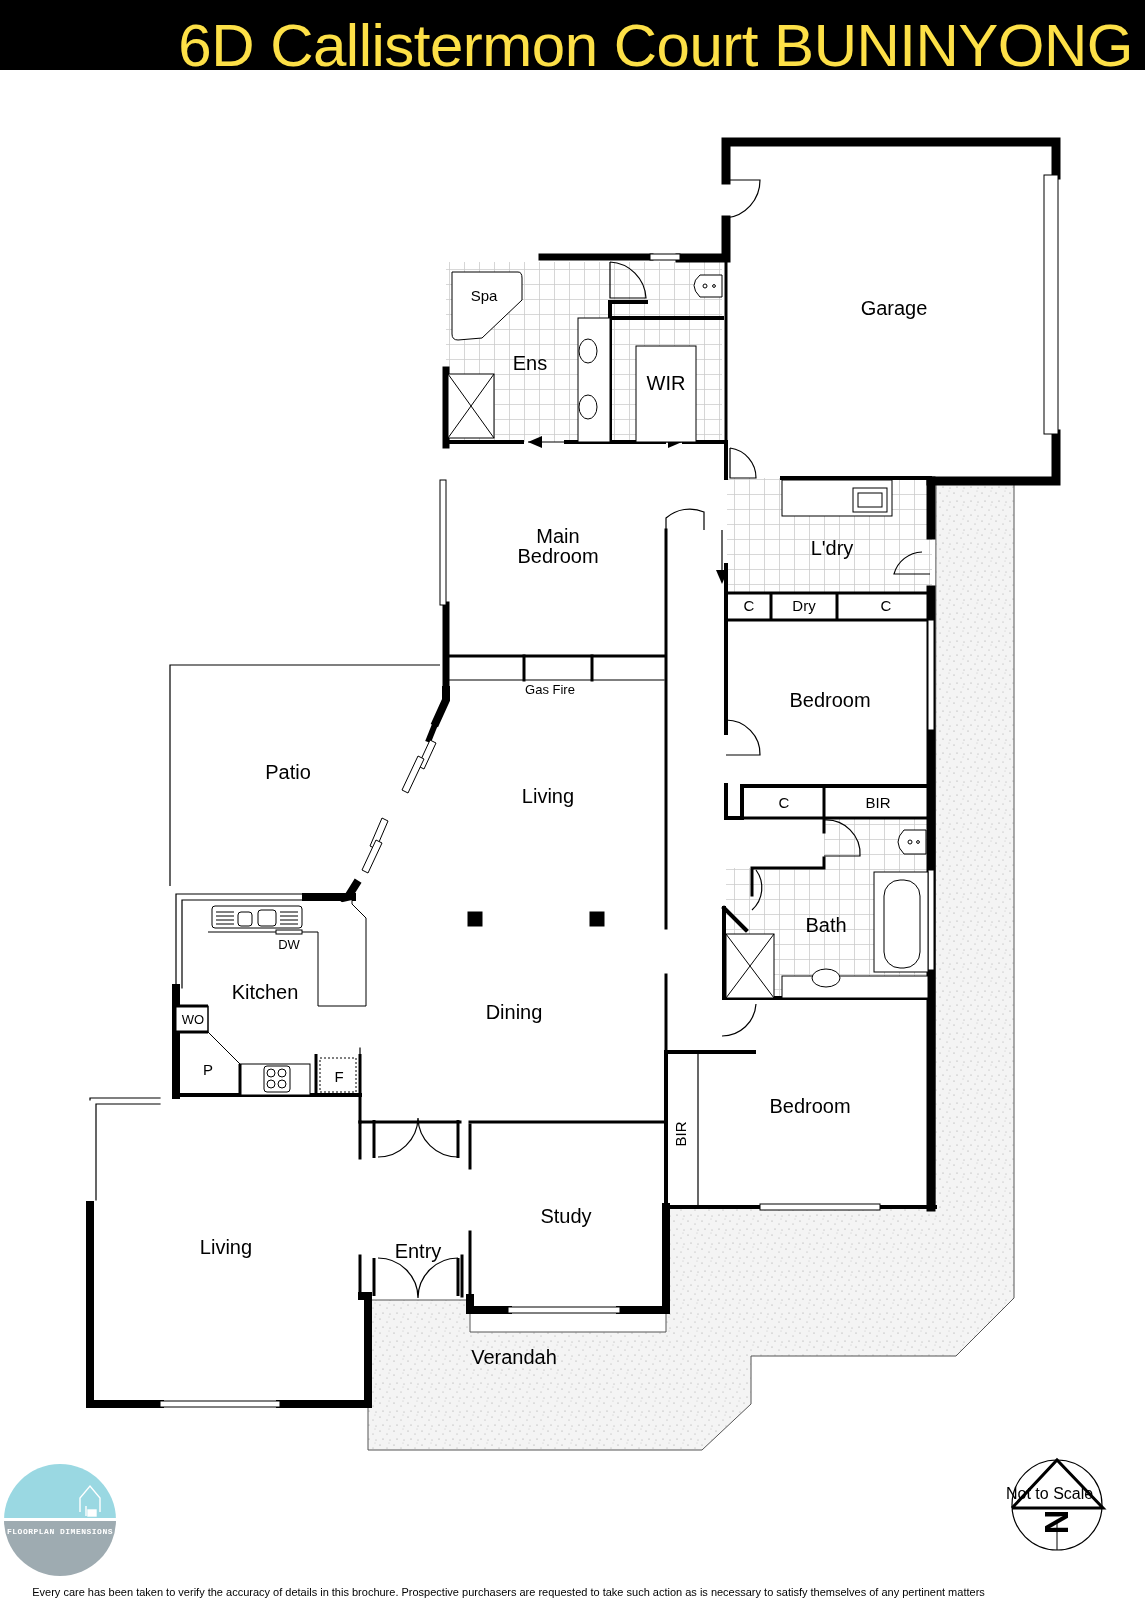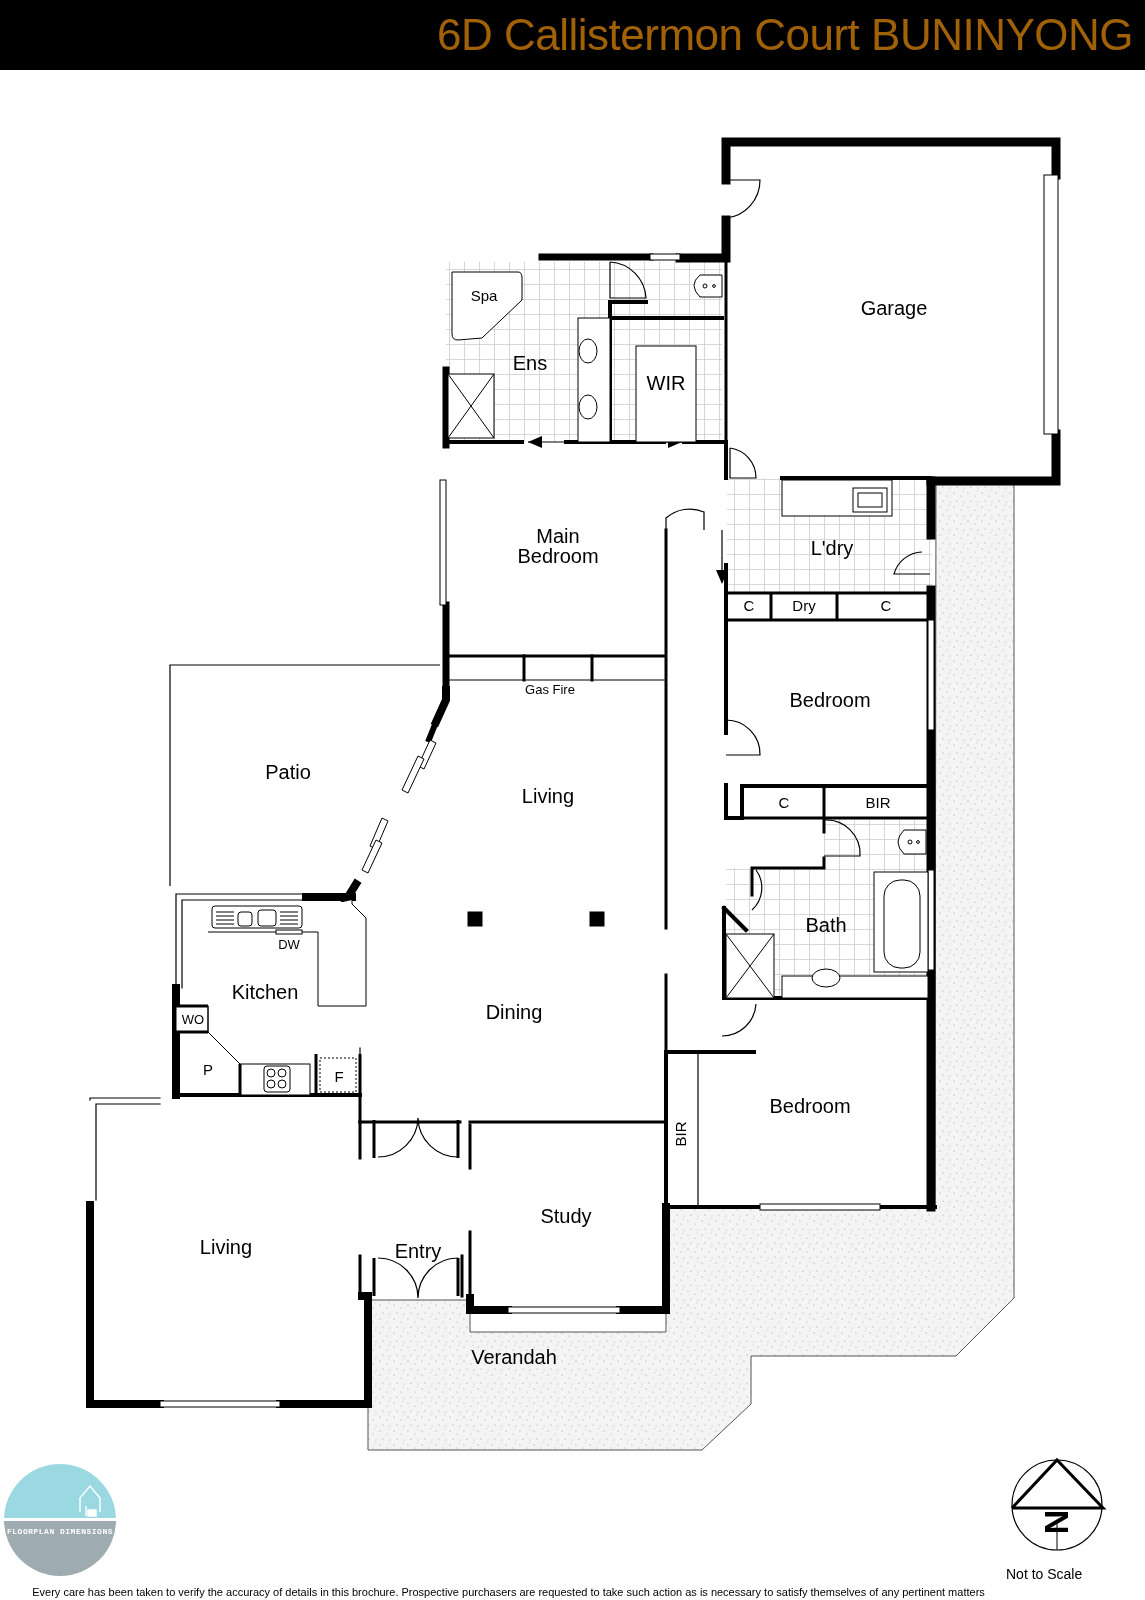--- a/index.html
+++ b/index.html
@@ -1,26 +1,26 @@
 <!DOCTYPE html>
 <html><head>
   <meta charset="utf-8">
   <style>
     html, body { margin: 0; padding: 0; background: #ffffff; }
     body { width: 1145px; height: 1600px; position: relative; overflow: hidden;
            font-family: "Liberation Sans", sans-serif; color: #000; }
     .title-bar { position: absolute; left: 0; top: 0; width: 1145px; height: 70px; background: #000; }
-    .title-text { position: absolute; right: 12px; top: 7px; color: #a16207; font-size: 44px;
+    .title-text { position: absolute; right: 12px; top: 18px; color: #fde047; font-size: 60px;
                   letter-spacing: -0.5px; line-height: 56px; white-space: nowrap; }
     #plan { position: absolute; left: 0; top: 0; }
     .lbl { font-family: "Liberation Sans", sans-serif; fill: #000; }
     .room { font-size: 20px; }
     .small { font-size: 15px; }
     .tiny { font-size: 13px; }
-    .not-to-scale { position: absolute; left: 1006px; top: 1566px; font-size: 14px; white-space: nowrap; }
+    .not-to-scale { position: absolute; left: 1006px; top: 1485px; font-size: 16px; white-space: nowrap; }
     .disclaimer { position: absolute; left: 0; width: 1017px; top: 1586px; text-align: center;
                   font-size: 11px; white-space: nowrap; line-height: 12px; }
     .logo-text { font-family: "Liberation Mono", monospace; font-weight: bold; font-size: 8px; fill: #fff; letter-spacing: 0.5px; }
   </style>
 </head>
 <body>
 
 <div class="title-bar">
   <div class="title-text">6D Callistermon Court BUNINYONG</div>
 </div>

